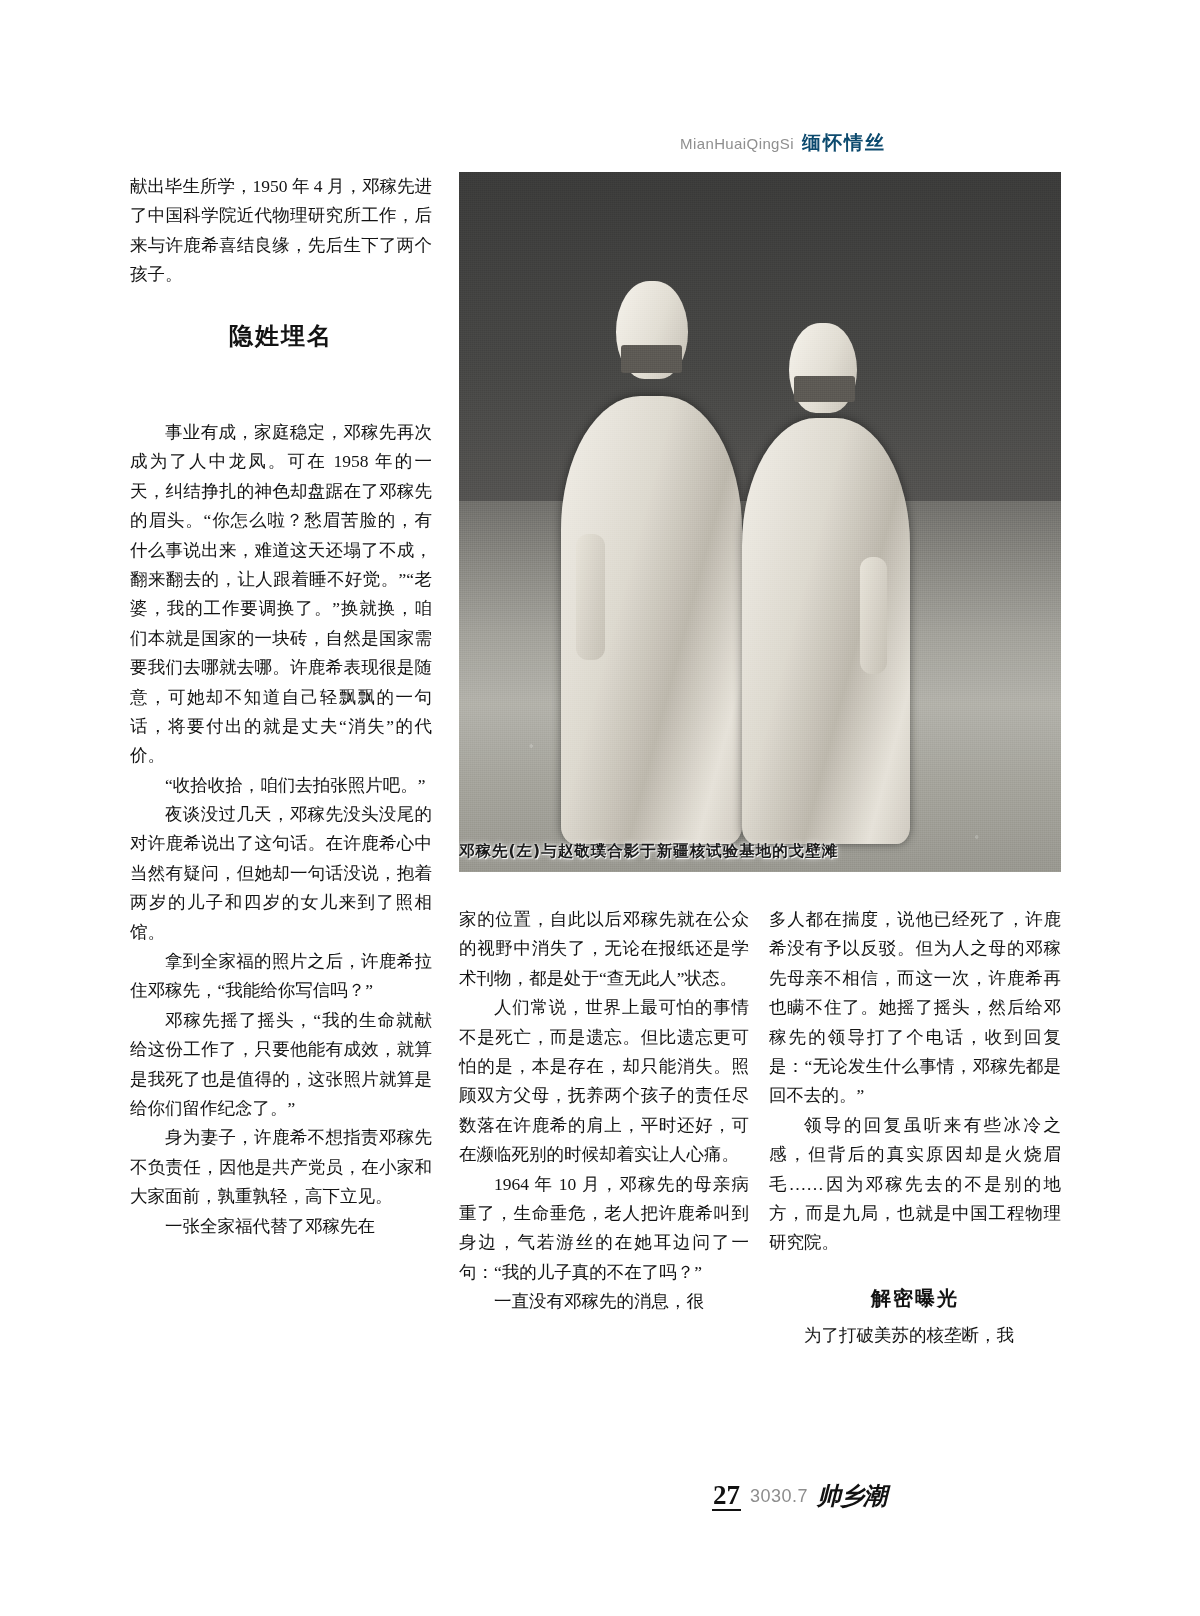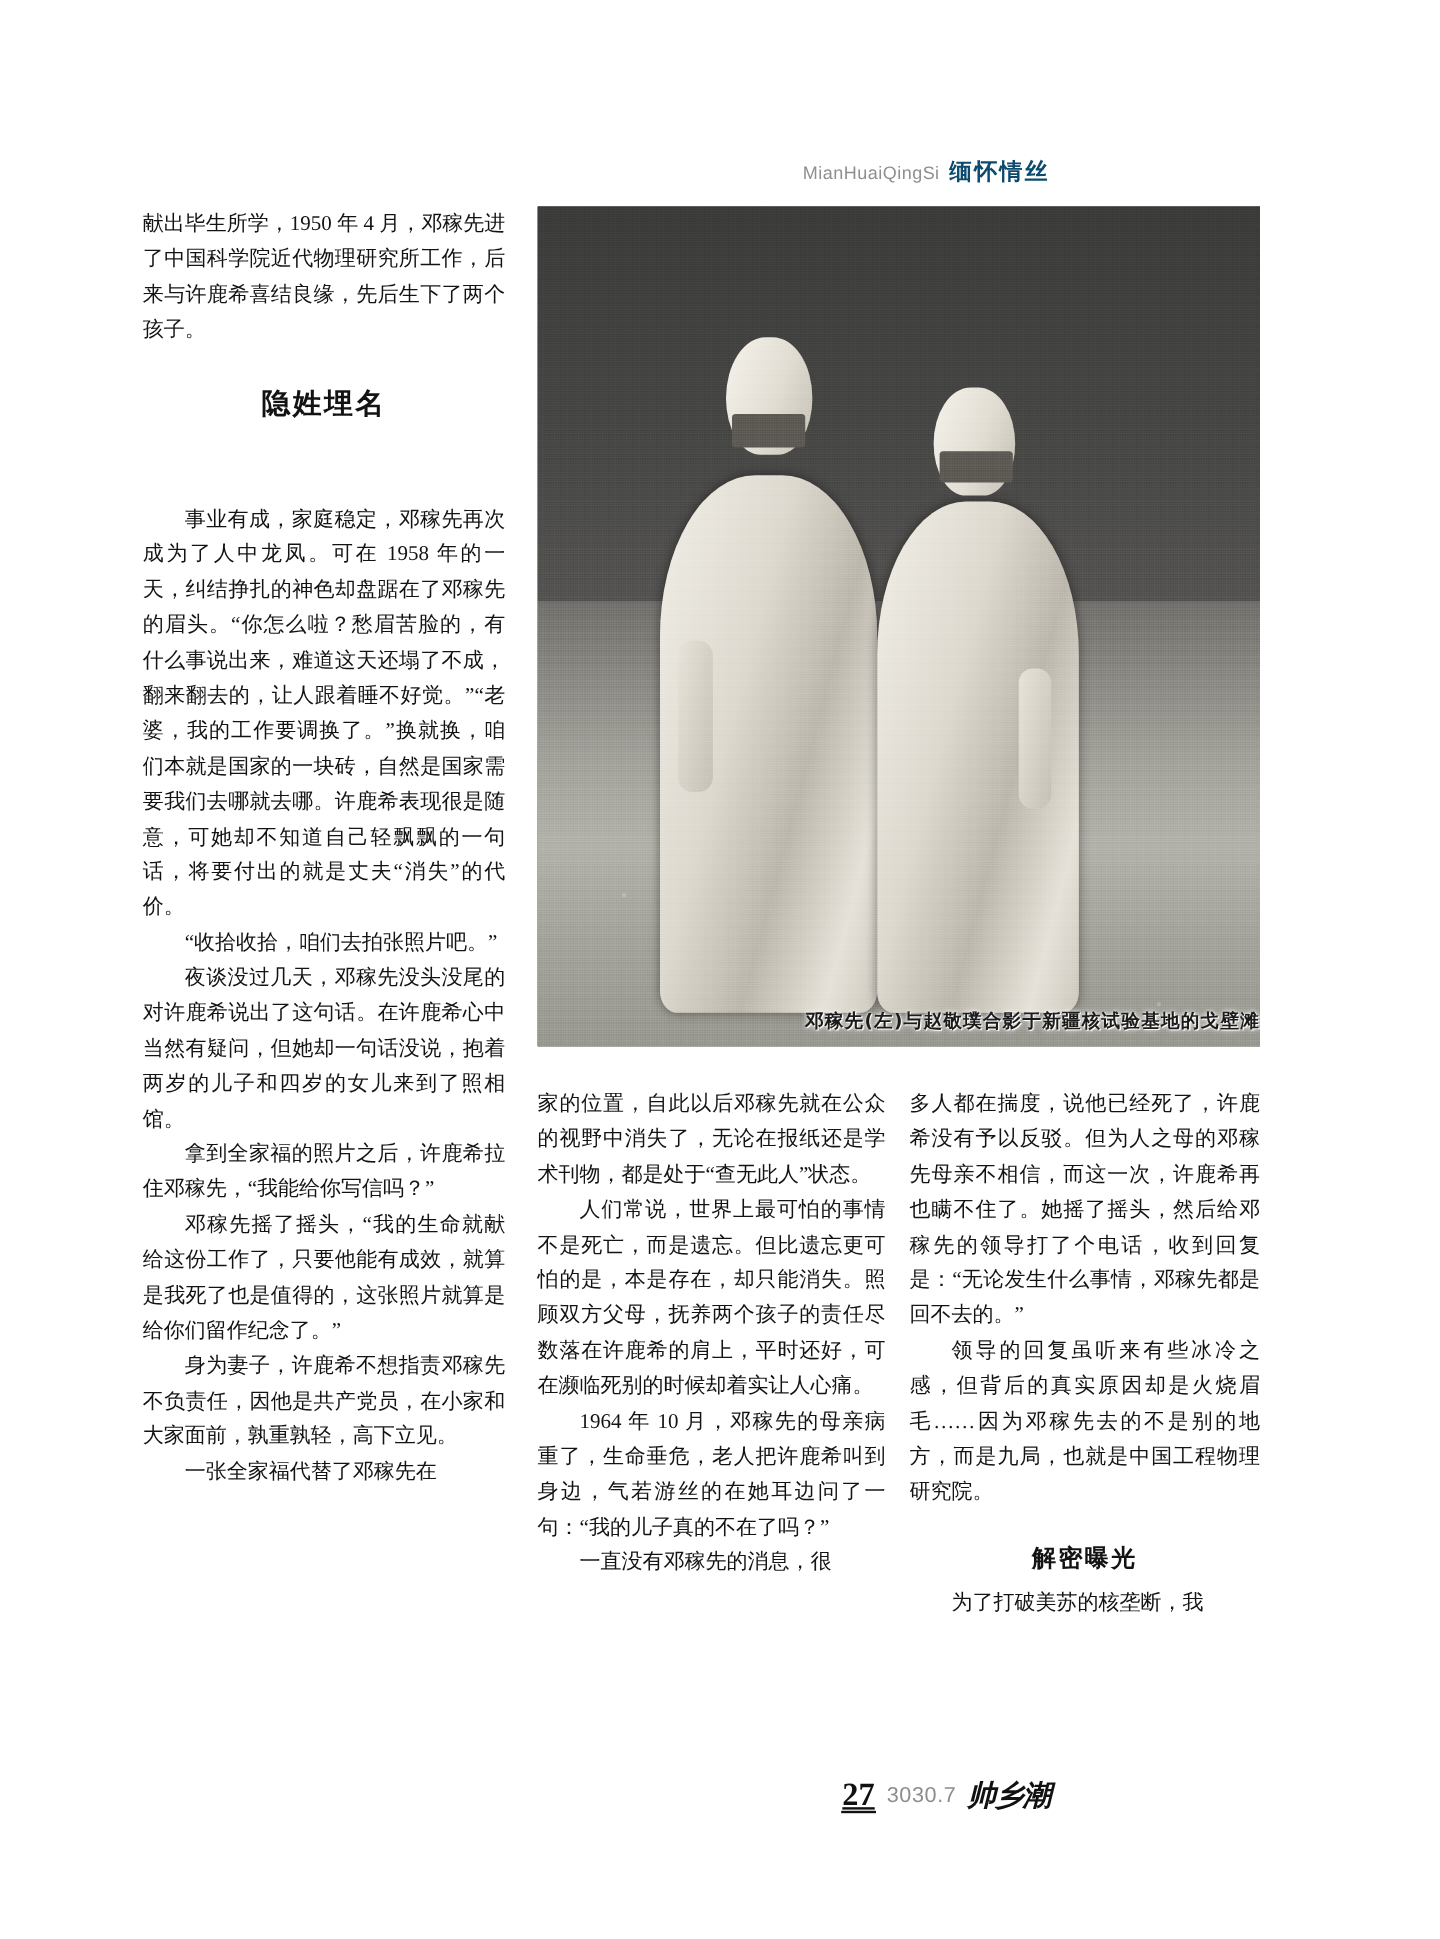--- a/index.html
+++ b/index.html
@@ -10,21 +10,21 @@
   body {
     width: 1200px;
     height: 1616px;
     position: relative;
     font-family: "Liberation Serif", serif;
     color: #1a1a1a;
     overflow: hidden;
   }
   .page {
     position: absolute;
-    left: 1px; top: 0;
+    left: 12px; top: 0;
     width: 992px;
     height: 1616px;
   }
 
   
   .runhead {
     position: absolute;
     right: 118px;
     top: 130px;
     display: flex;
@@ -178,21 +178,21 @@
   .fig-right .coat { left: 0; width: 100%; height: 80%; }
   .fig-right .head { left: 28%; width: 40%; height: 17%; top: 2%; }
   .fig-right .mask { left: 31%; top: 12%; width: 36%; height: 5%; }
   .fig-right .sleeve { left: 70%; top: 46%; width: 16%; height: 22%; }
 
   .photo-caption {
     position: absolute;
     left: 0;
     right: 0;
     bottom: 10px;
-    text-align: right;
+    text-align: left;
     font-family: "DejaVu Sans", sans-serif;
     font-weight: bold;
     font-size: 15.5px;
     letter-spacing: 1px;
     color: #1b1b1b;
     text-shadow:
       0 0 3px rgba(255,255,255,0.9),
       0 0 6px rgba(255,255,255,0.8),
       1px 1px 0 rgba(255,255,255,0.9);
   }
@@ -207,21 +207,20 @@
     gap: 9px;
   }
   .footer .pageno {
     font-family: "Liberation Serif", serif;
     font-size: 27px;
     font-weight: bold;
     color: #111;
     border-bottom: 2px solid #111;
     line-height: 1.05;
     padding: 0 1px;
-    text-decoration: underline;
   }
   .footer .issue {
     font-family: "Liberation Sans", sans-serif;
     font-size: 18px;
     color: #8d8d8d;
     letter-spacing: 0.5px;
   }
   .footer .logo {
     font-family: "DejaVu Serif", serif;
     font-size: 24px;

